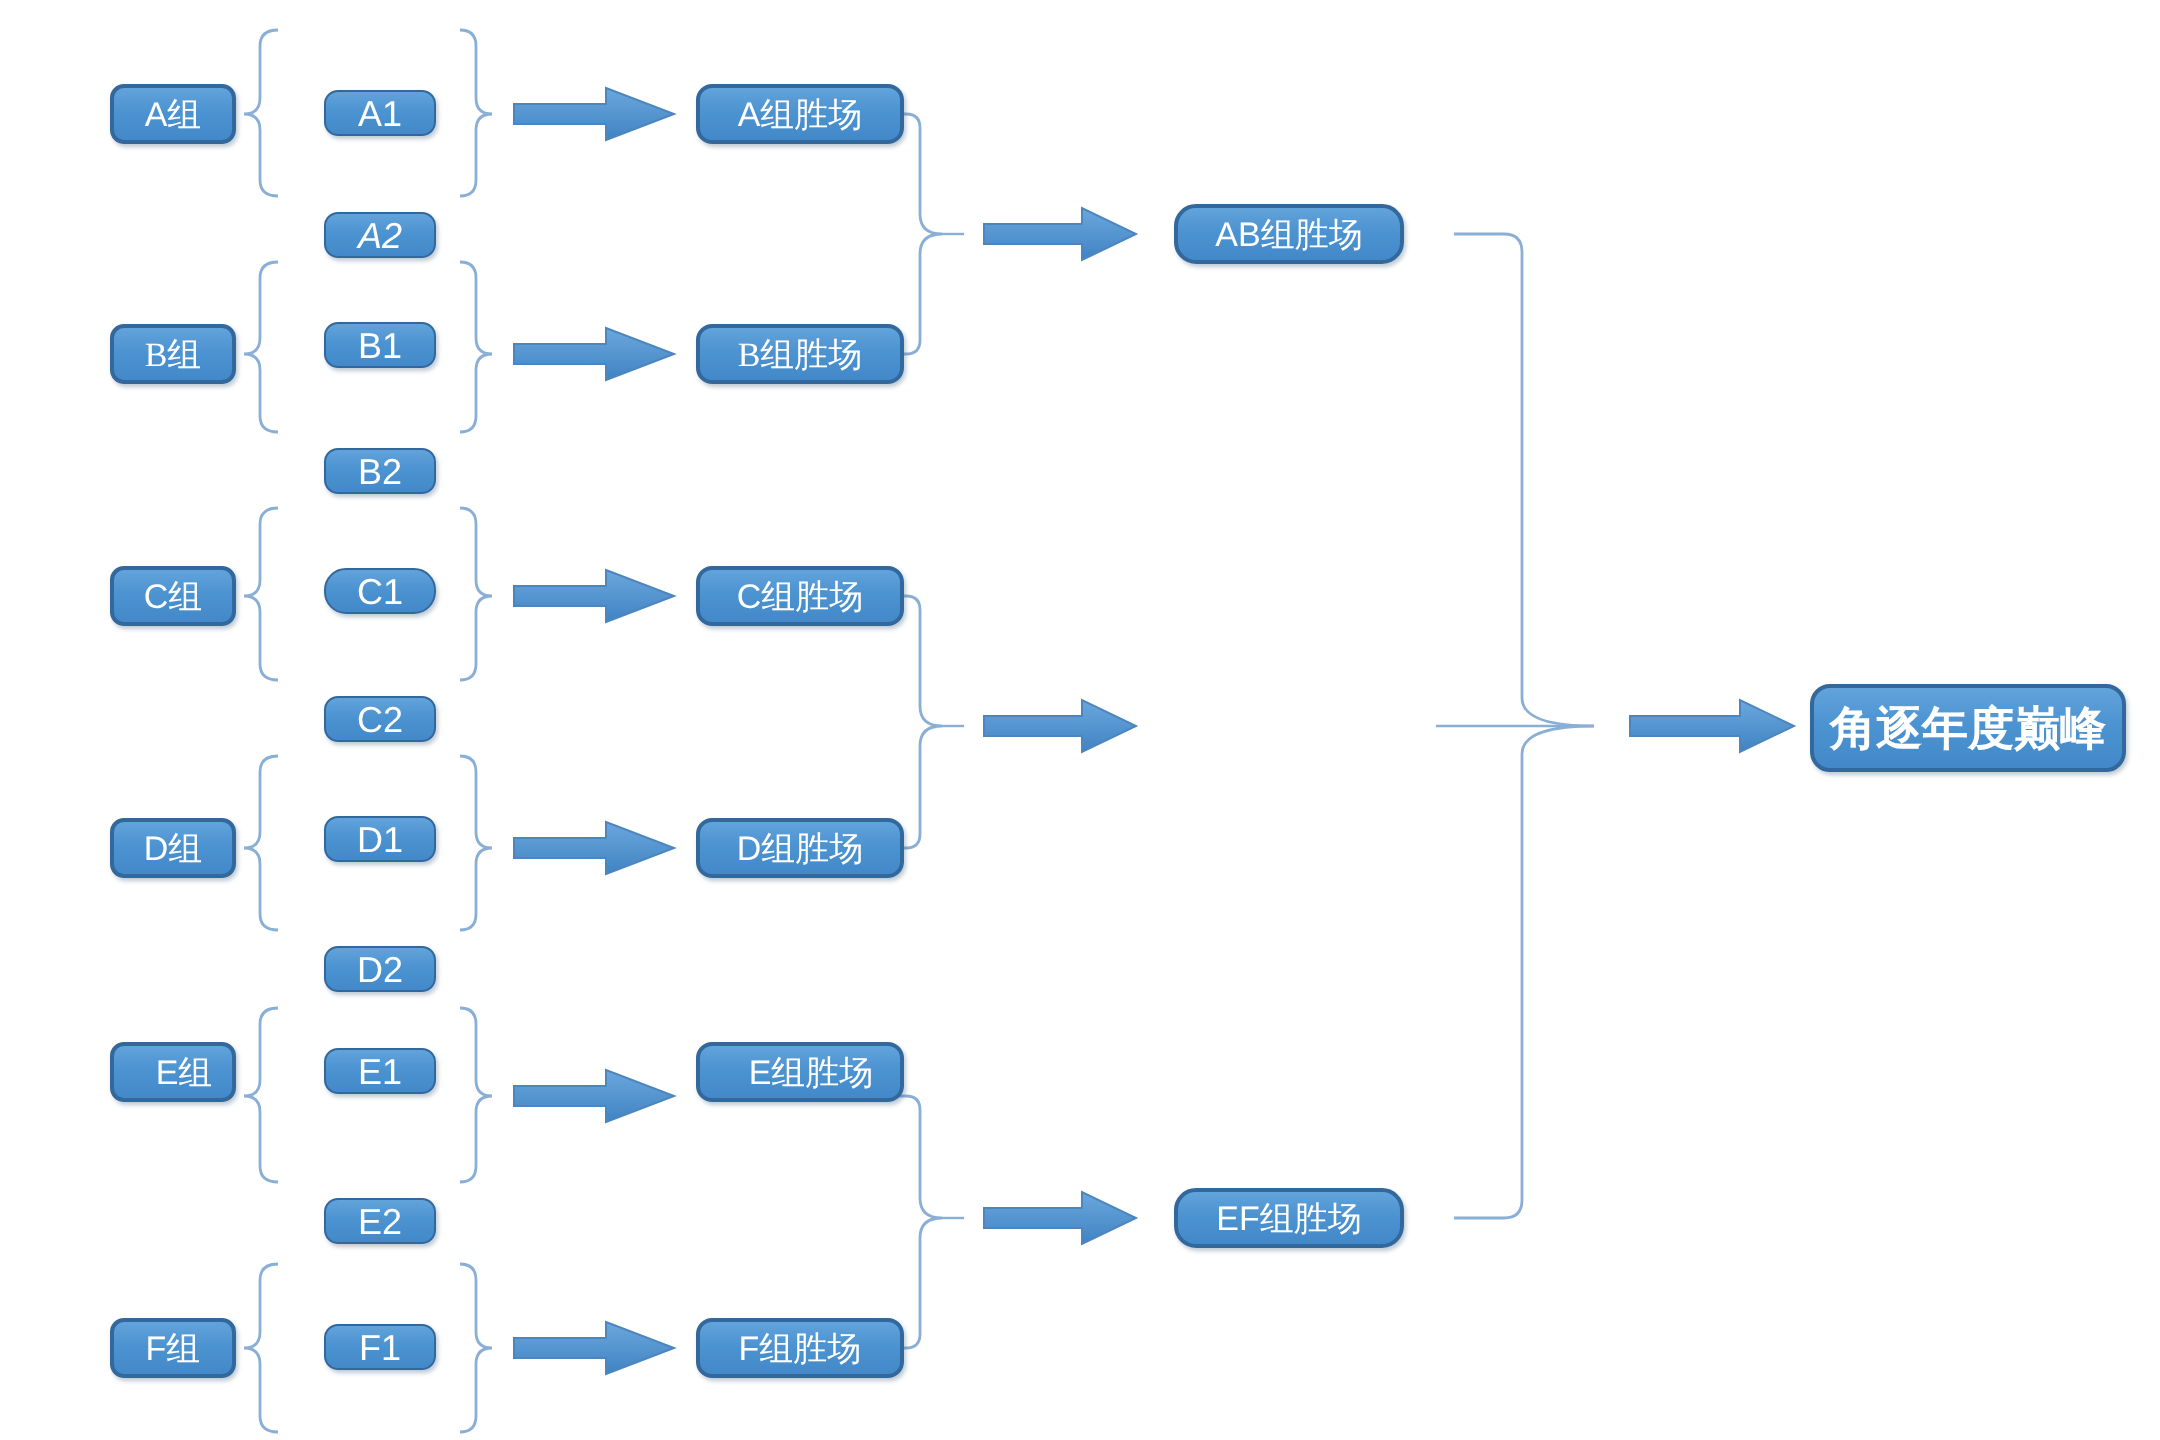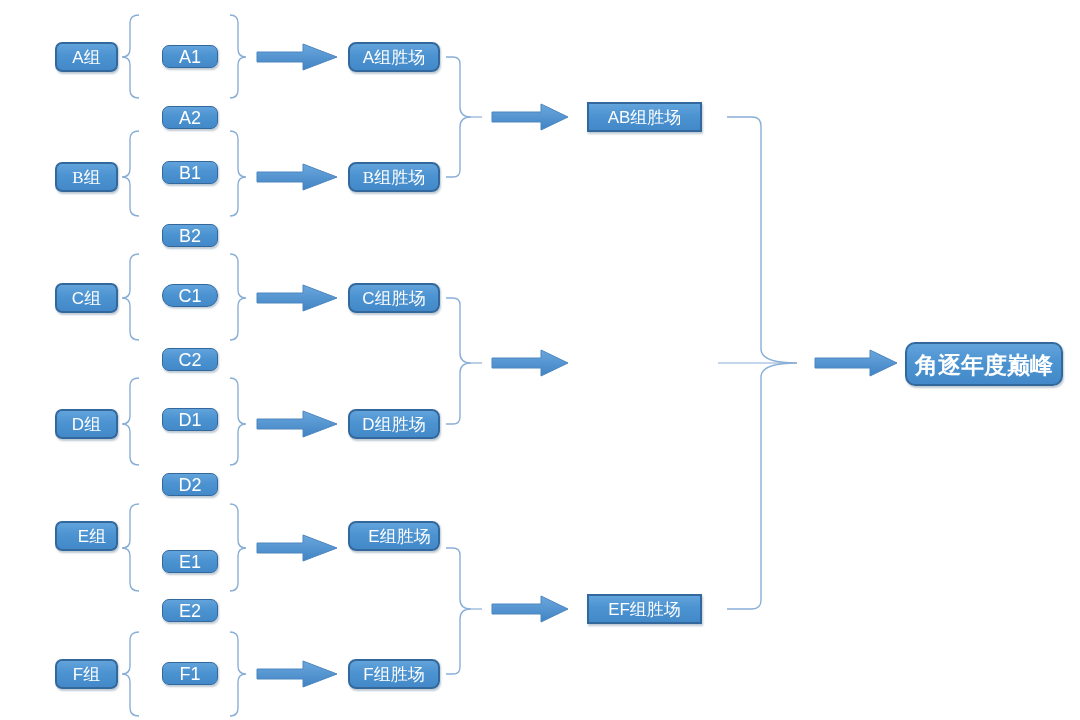--- a/index.html
+++ b/index.html
@@ -16,31 +16,31 @@
     display:flex;align-items:center;justify-content:center;
     color:#ffffff;
     background:linear-gradient(180deg,#62a3db 0%,#4c93d1 45%,#4389c9 100%);
     border:2px solid #33689c;
     box-shadow:1px 1.5px 2px rgba(70,100,130,0.35);
     white-space:nowrap;
     line-height:1;
   }
   .g{left:55px;width:63px;height:30px;border-radius:7px;font-size:17px;}
   .m{left:162px;width:56px;height:23px;border-radius:7px;font-size:18px;border-width:1.5px;margin-top:33px;}
-  .w{left:348px;width:92px;height:30px;border-radius:8px;font-size:17px;}
-  .s{left:587px;width:115px;height:30px;border-radius:0;font-size:17px;}
+  .w{left:348px;width:104px;height:30px;border-radius:8px;font-size:17px;}
+  .s{left:587px;width:115px;height:30px;border-radius:11px;font-size:17px;}
   .f{left:905px;width:158px;height:44px;border-radius:10px;
      font-size:23px;font-weight:bold;
      font-family:"DejaVu Serif","Liberation Serif",serif;}
   
   .gA,.wA{top:42px;}  .gB,.wB{top:162px;font-family:Liberation Serif, serif;} .gC,.wC{top:283px;text-align:center;}
   .gD,.wD{top:409px;} .gE,.wE{top:521px;padding-left:11px;} .gF,.wF{top:659px;}
-  .mA1{top:12px;} .mA2{top:73px;}  .mB1{top:128px;} .mB2{top:191px;}
+  .mA1{top:12px;} .mA2{top:73px;font-style:italic;}  .mB1{top:128px;} .mB2{top:191px;}
   .mC1{top:251px;border-radius:11px;} .mC2{top:315px;} .mD1{top:375px;} .mD2{top:440px;}
-  .mE1{top:517px;} .mE2{top:566px;} .mF1{top:629px;} .mF2{top:691px;}
+  .mE1{top:491px;} .mE2{top:566px;} .mF1{top:629px;} .mF2{top:691px;}
   .sAB{top:102px;} .sCD{top:348px;} .sEF{top:594px;}
   .fBox{top:342px;}
   .brace{fill:none;stroke:#8aafd6;stroke-width:1.4;}
   .stub{fill:none;stroke:#8aafd6;stroke-width:1.2;}
   .arrow{fill:url(#arrowGrad);stroke:#4d86bf;stroke-width:1;}
 </style>
 </head>
 <body>
 
 <div class="canvas">

